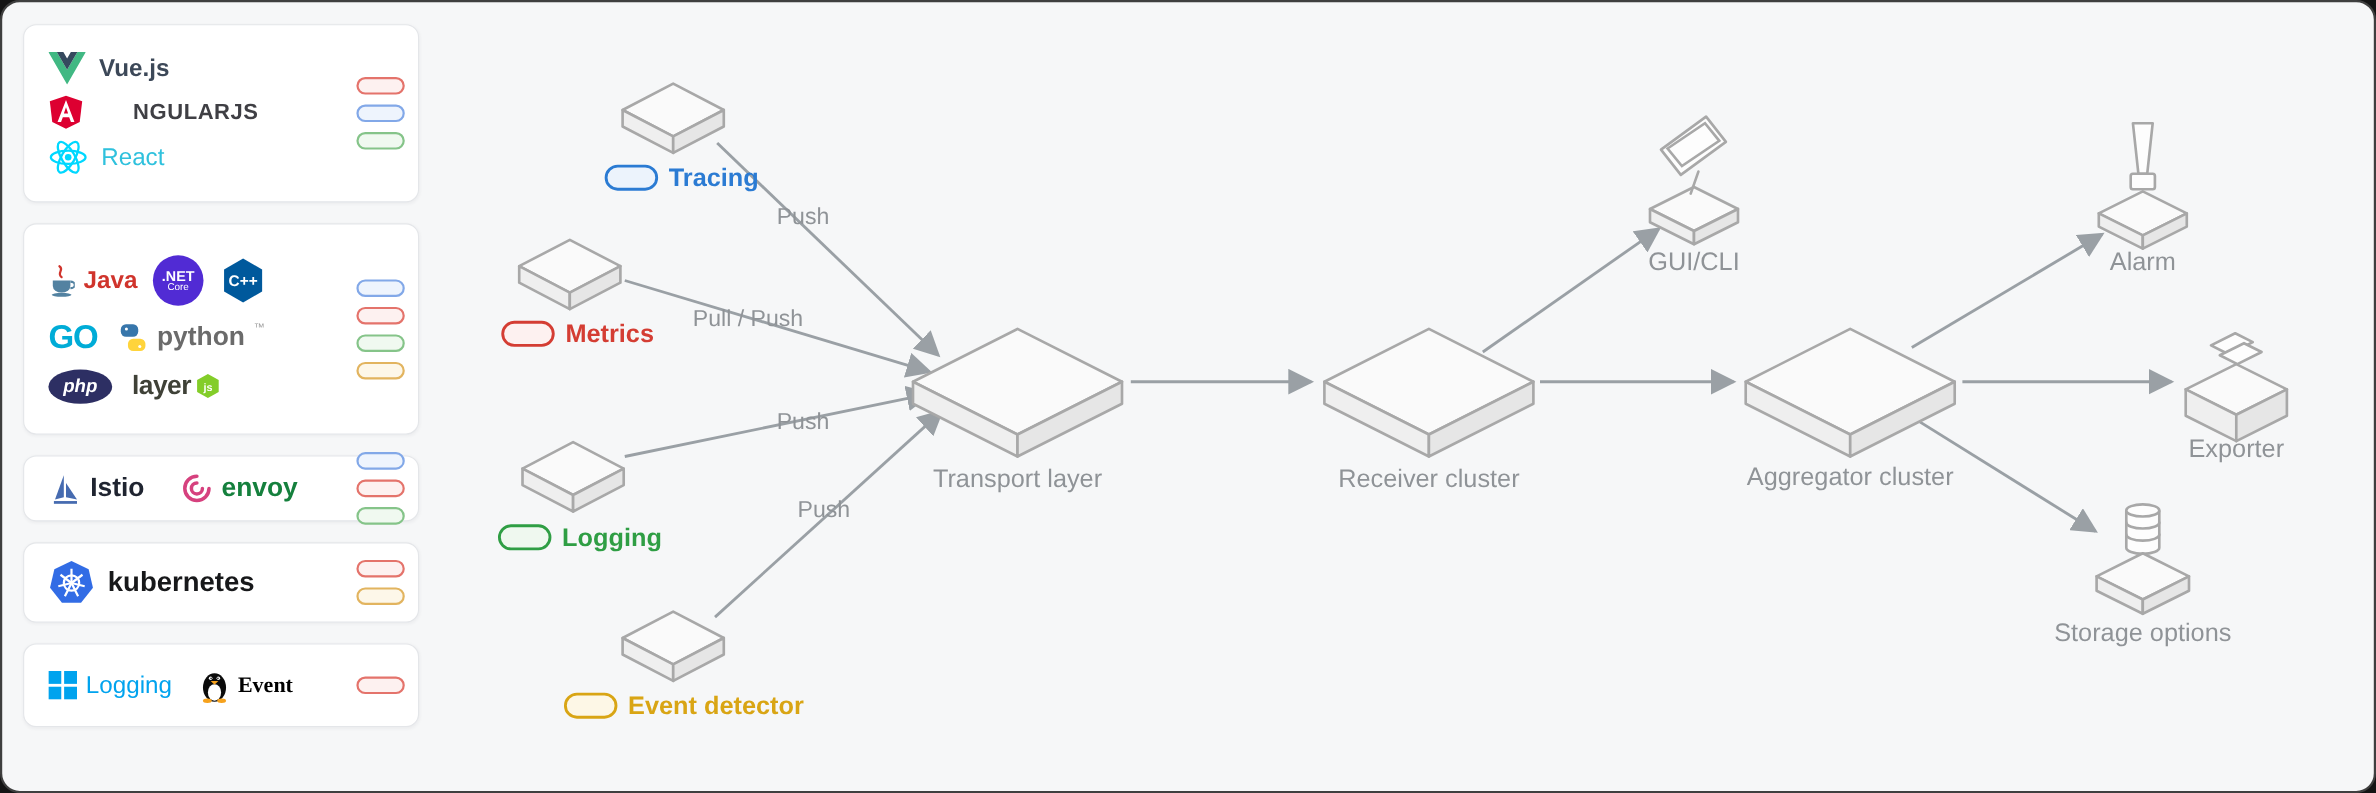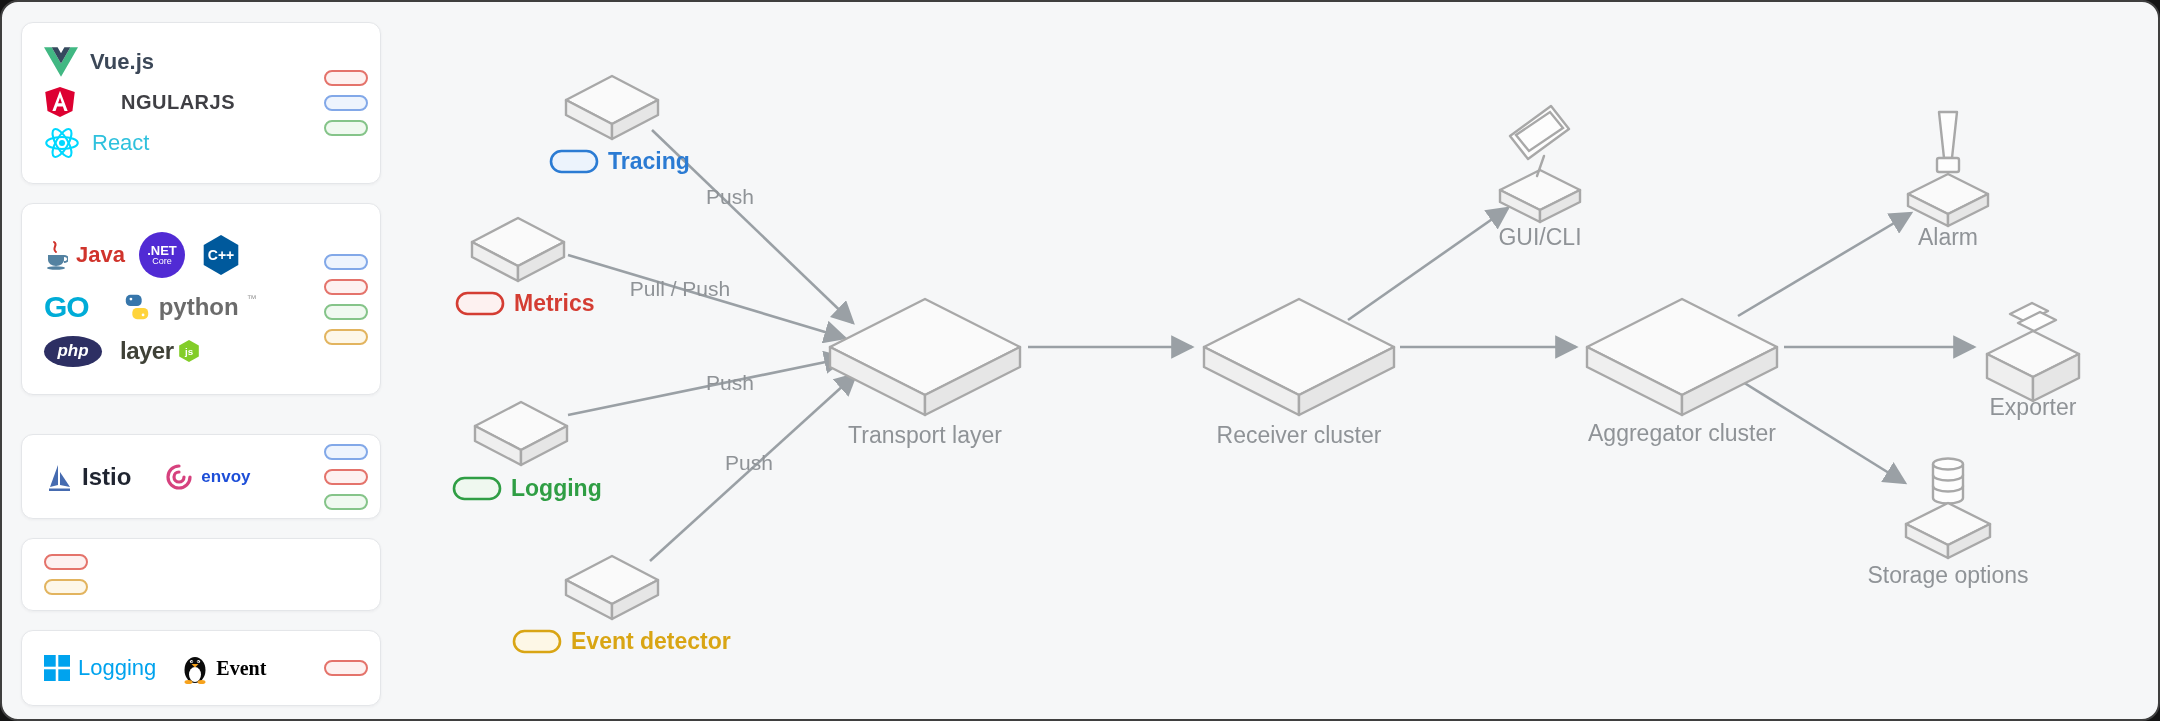--- a/index.html
+++ b/index.html
@@ -15,21 +15,21 @@
   .face-r{fill:#e6e6e6;stroke:#a8a8a8;stroke-width:2.4;stroke-linejoin:round;}
   .icon-f{fill:#fdfdfd;stroke:#a8a8a8;stroke-width:2.4;stroke-linejoin:round;}
   .icon-l{stroke:#a8a8a8;stroke-width:2.4;fill:none;stroke-linecap:round;}
   .arrow{stroke:#9aa0a5;stroke-width:2.6;}
   .pillr{stroke-width:2.6;}
   .pf-blue{fill:#ecf3fc;} .pf-red{fill:#fdf1f0;} .pf-green{fill:#eff8ef;} .pf-yellow{fill:#fdf7e6;}
 
   .sidebar{position:absolute;left:19px;top:20px;width:360px;display:flex;flex-direction:column;gap:19px;}
   .card{background:#fff;border:1.6px solid #e4e6e9;border-radius:12px;box-shadow:0 1px 3px rgba(30,30,60,.05);
         display:flex;align-items:center;justify-content:space-between;padding:12px 12px 12px 22px;box-sizing:border-box;}
-  .c1{height:162px;} .c2{height:192px;} .c3{height:85px;margin-top:20px;} .c4{height:73px;} .c5{height:76px;}
+  .c1{height:162px;} .c2{height:192px;} .c3{height:60px;} .c4{height:73px;} .c5{height:76px;}
   .col{display:flex;flex-direction:column;gap:9px;}
   .logo-row{display:flex;align-items:center;gap:12px;}
   .grp{display:flex;align-items:center;gap:8px;}
   .pill-col{display:flex;flex-direction:column;gap:9px;align-items:center;}
   .pill{width:44px;height:16px;border-radius:10px;border:2.6px solid;display:block;box-sizing:border-box;}
   .pill.red{border-color:#e4736b;background:#fdf1f0;}
   .pill.blue{border-color:#82a8e8;background:#eef4fd;}
   .pill.green{border-color:#85c489;background:#f0f9f0;}
   .pill.yellow{border-color:#e2b45f;background:#fdf7e9;}
 
@@ -40,21 +40,21 @@
   .dotnet{width:46px;height:46px;border-radius:50%;background:#512bd4;color:#fff;display:flex;
           flex-direction:column;align-items:center;justify-content:center;line-height:1;}
   .dn1{font-size:13px;font-weight:700;} .dn2{font-size:9px;}
   .t-go{font-size:30px;color:#00acd7;font-weight:800;letter-spacing:-1px;}
   .t-python{font-size:24px;color:#6b6b6b;font-weight:600;}
   .tm{font-size:10px;color:#9a9a9a;align-self:flex-start;}
   .php-badge{width:58px;height:31px;border-radius:50%;background:#2d2f63;display:flex;align-items:center;justify-content:center;}
   .t-php{color:#fff;font-size:17px;font-weight:700;font-style:italic;}
   .t-node{font-size:24px;color:#3f4137;font-weight:800;letter-spacing:-.5px;}
   .t-istio{font-size:24px;color:#1f2430;font-weight:700;}
-  .t-envoy{font-size:17px;color:#1d4ed8;font-weight:600;}
+  .t-envoy{font-size:24px;color:#15803d;font-weight:600;}
   .t-k8s{font-size:25px;color:#17181a;font-weight:700;}
   .t-win{font-size:22px;color:#00a3ee;font-weight:500;}
   .t-linux{font-size:20px;color:#000;font-weight:700;font-family:"Liberation Serif",serif;}
 </style>
 </head>
 <body>
 
 <div class="frame">
 
   <svg class="diagram" viewBox="0 0 2160 721">
@@ -232,21 +232,21 @@
           </span>
           <span class="dotnet">
             <span class="dn1">.NET</span>
             <span class="dn2">Core</span>
           </span>
           <svg width="44" height="44" viewBox="0 0 44 44">
             <polygon points="22,2 39.3,12 39.3,32 22,42 4.7,32 4.7,12" fill="#00599c"></polygon>
             <text x="22" y="27" text-anchor="middle" font-size="14" font-weight="700" fill="#fff">C++</text>
           </svg>
         </div>
-        <div class="logo-row" style="gap:34px;">
+        <div class="logo-row" style="gap:18px;">
           <span class="t-go">GO</span>
           <span class="grp">
             <svg width="28" height="28" viewBox="0 0 30 30">
               <rect x="3" y="2" width="17" height="12" rx="5" fill="#3776ab"></rect>
               <rect x="10" y="16" width="17" height="12" rx="5" fill="#ffd43b"></rect>
               <circle cx="8.5" cy="6.5" r="1.5" fill="#fff"></circle>
               <circle cx="21.5" cy="23.5" r="1.5" fill="#fff"></circle>
             </svg>
             <span class="t-python">python</span>
             <span class="tm">™</span>
@@ -292,20 +292,36 @@
         </span>
       </div>
       <div class="pill-col">
         <span class="pill blue"></span>
         <span class="pill red"></span>
         <span class="pill green"></span>
       </div>
     </div>
 
     <div class="card c4">
+      <div class="logo-row">
+        <svg width="42" height="42" viewBox="0 0 42 42">
+          <polygon points="21,1 36.6,8.5 40.5,25.4 29.7,39 12.3,39 1.5,25.4 5.4,8.5" fill="#326ce5"></polygon>
+          <g stroke="#fff" stroke-width="2" fill="none">
+            <circle cx="21" cy="21" r="7"></circle>
+            <line x1="21" y1="21" x2="21" y2="8"></line>
+            <line x1="21" y1="21" x2="31" y2="13.5"></line>
+            <line x1="21" y1="21" x2="33" y2="24"></line>
+            <line x1="21" y1="21" x2="27" y2="33"></line>
+            <line x1="21" y1="21" x2="15" y2="33"></line>
+            <line x1="21" y1="21" x2="9" y2="24"></line>
+            <line x1="21" y1="21" x2="11" y2="13.5"></line>
+          </g>
+        </svg>
+        <span class="t-k8s">kubernetes</span>
+      </div>
       <div class="pill-col">
         <span class="pill red"></span>
         <span class="pill yellow"></span>
       </div>
     </div>
 
     <div class="card c5">
       <div class="logo-row" style="gap:26px;">
         <span class="grp">
           <svg width="26" height="26" viewBox="0 0 30 30">

